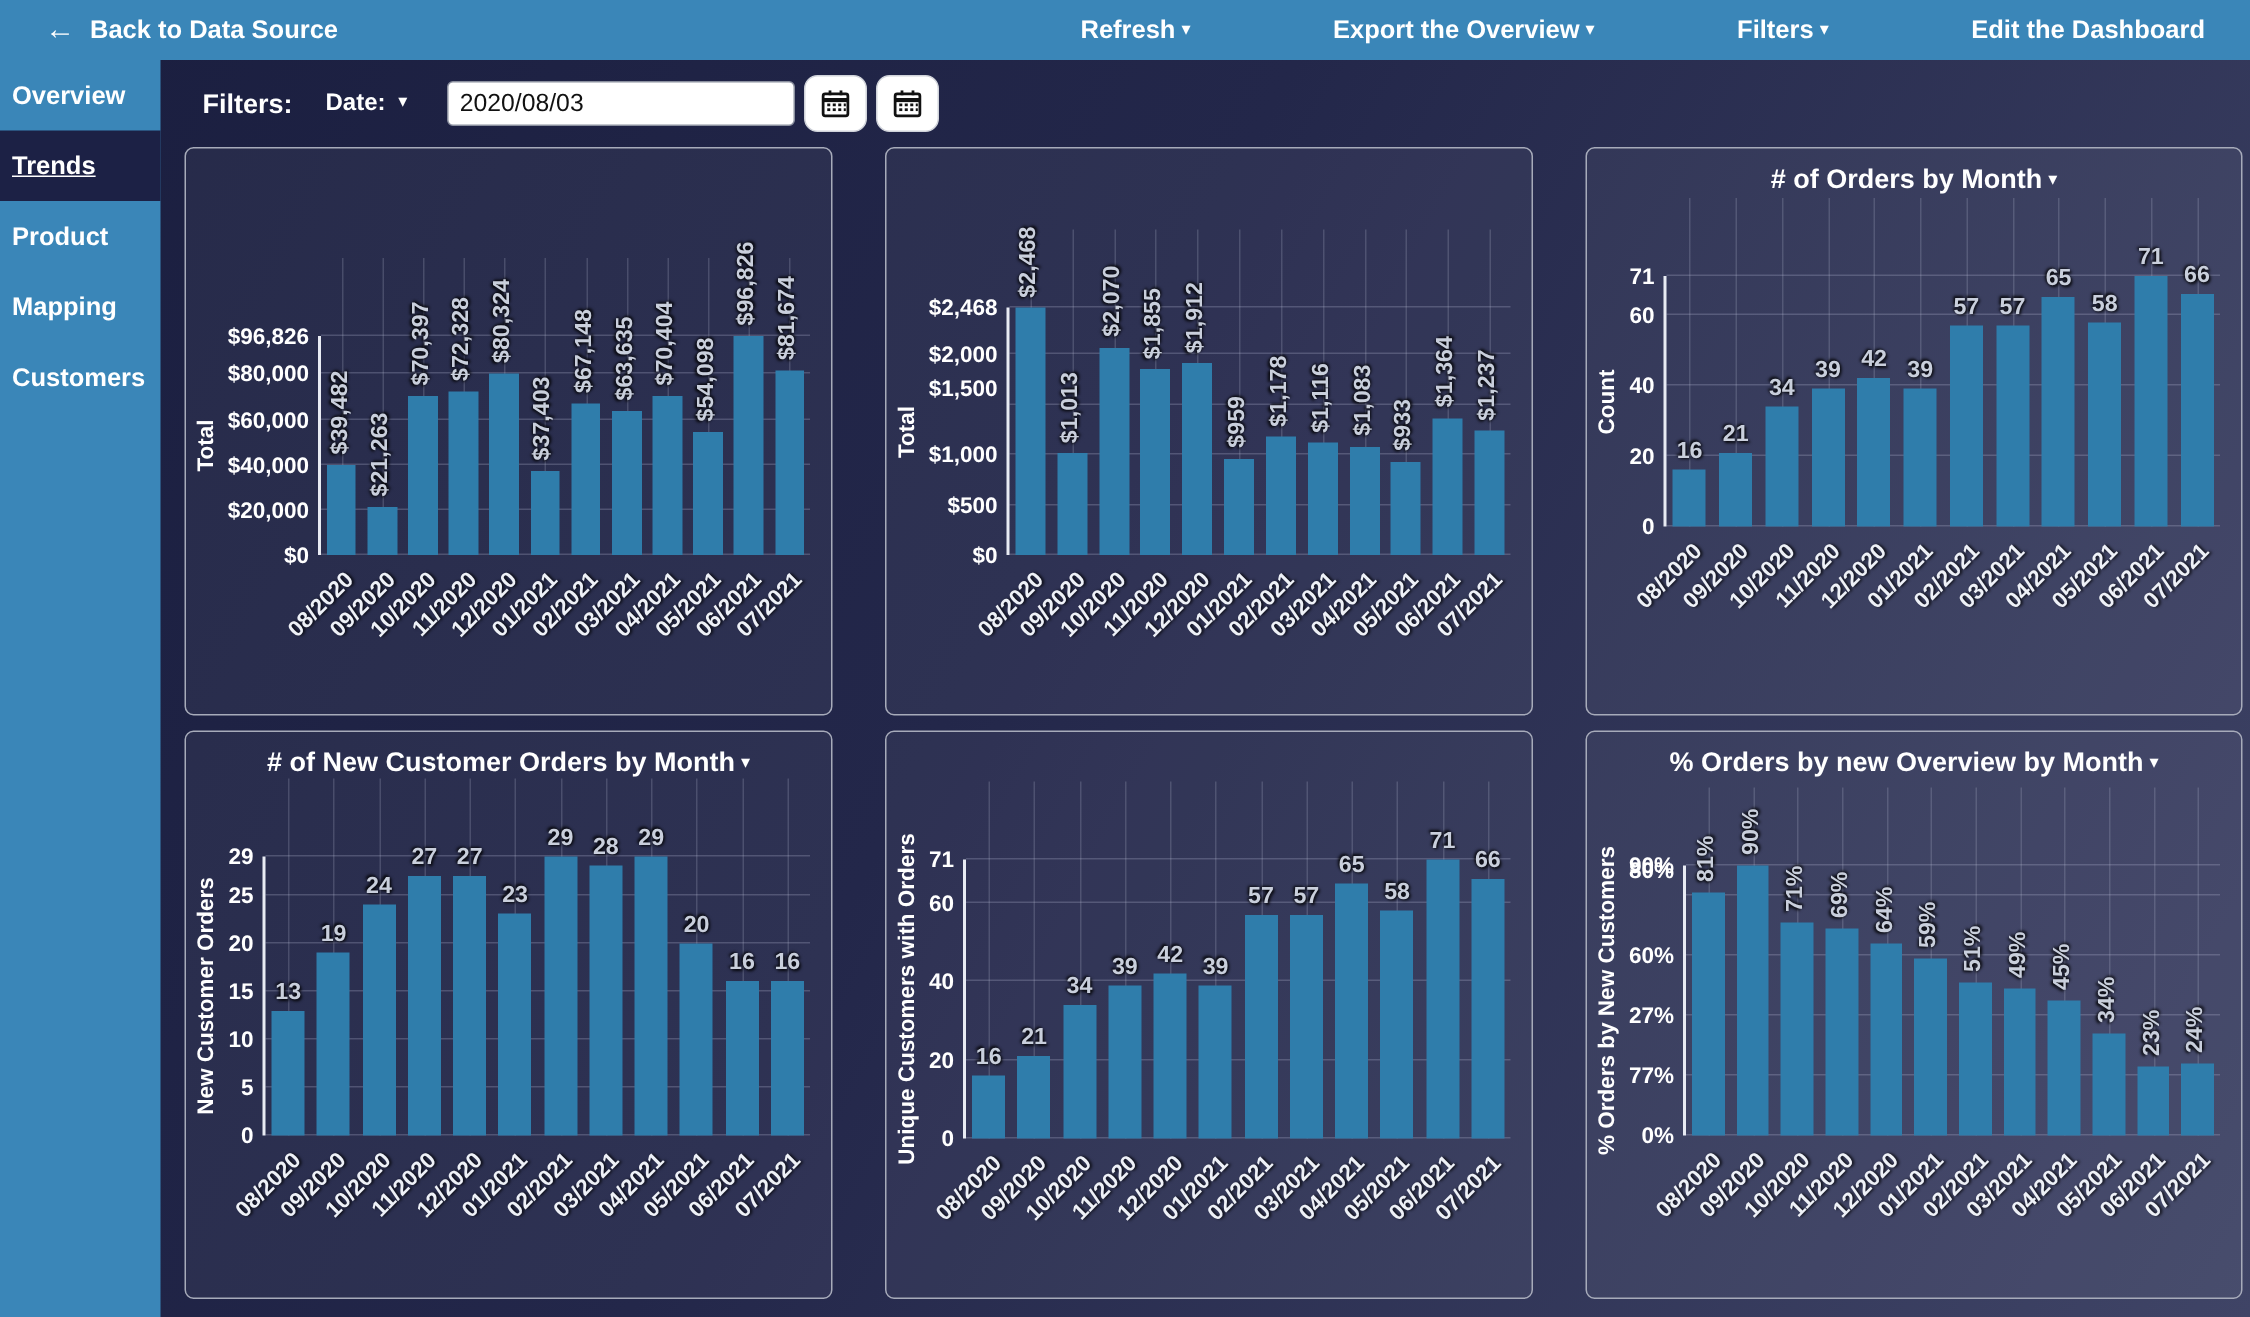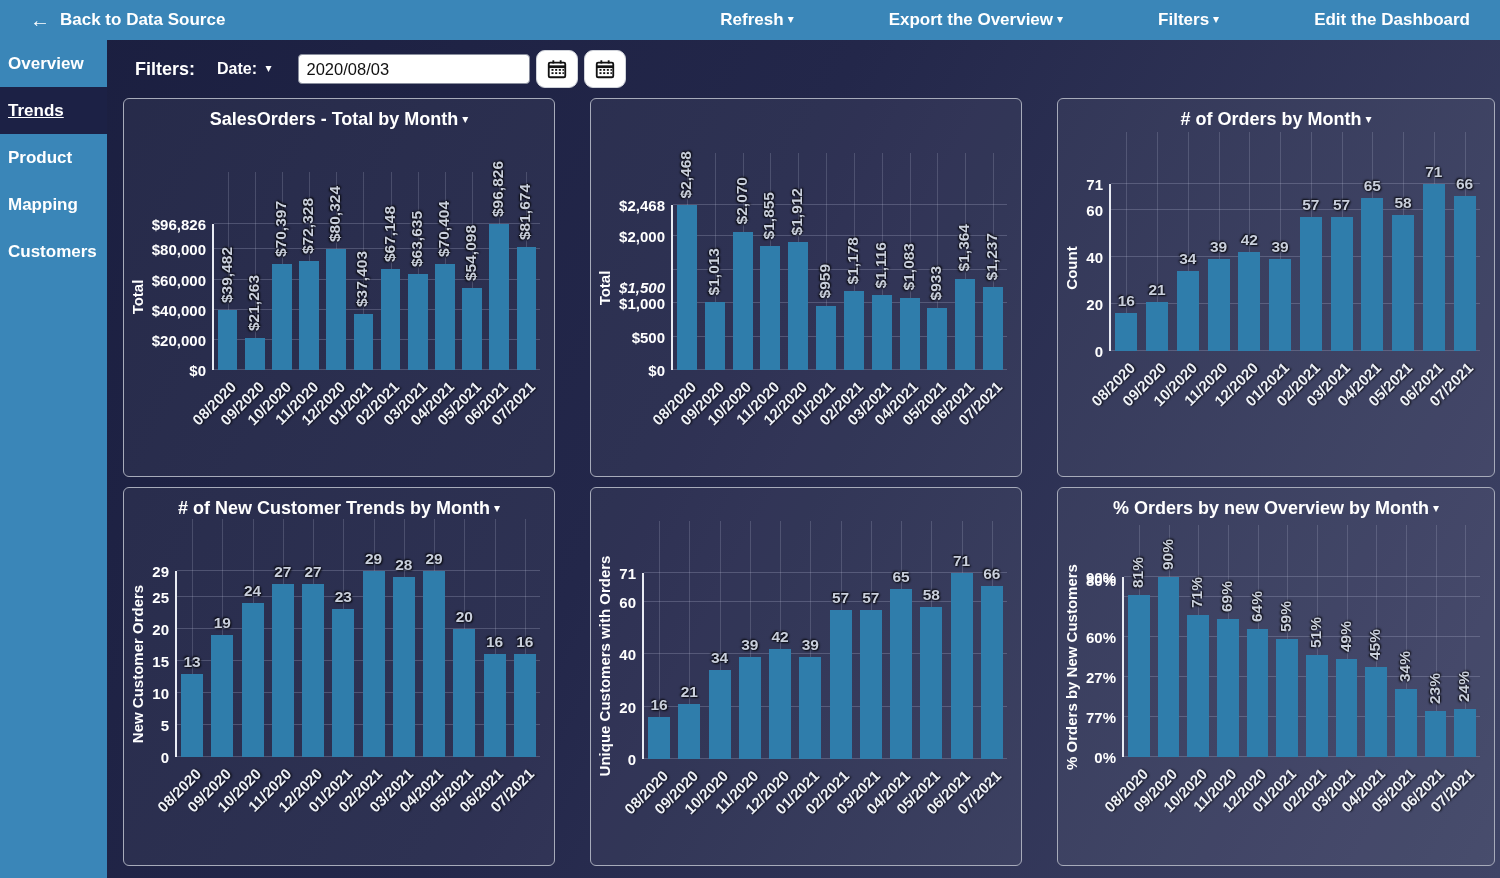--- a/index.html
+++ b/index.html
@@ -133,21 +133,20 @@
           <rect x="14" y="15.5" width="2.2" height="2"></rect>
           <rect x="18" y="15.5" width="1.5" height="2"></rect>
       </g>
     </svg>
   </button>
 </div>
 
 <div class="grid">
   <div class="row" id="row1">
       <div class="panel">
-        <div class="chart-title"><span>SalesOrders - Total by Month</span><span class="caret">▾</span></div>
         <div class="plot" style="left: 90px; width: 326px; bottom: 106px; height: 146px;">
           <span class="ylabel" style="right: calc(100% + 68px);">Total</span>
           <div class="gl-h" style="bottom: 146px;"></div>
           <span class="tick-label" style="bottom: 137px;">$96,826</span>
           <div class="gl-h" style="bottom: 120.629px;"></div>
           <span class="tick-label" style="bottom: 111.629px;">$80,000</span>
           <div class="gl-h" style="bottom: 90.4716px;"></div>
           <span class="tick-label" style="bottom: 81.4716px;">$60,000</span>
           <div class="gl-h" style="bottom: 60.3144px;"></div>
           <span class="tick-label" style="bottom: 51.3144px;">$40,000</span>
@@ -207,21 +206,21 @@
         </div>
       </div>
       <div class="panel">
         <div class="plot" style="left: 82px; width: 334px; bottom: 106px; height: 165px;">
           <span class="ylabel" style="right: calc(100% + 60px);">Total</span>
           <div class="gl-h" style="bottom: 165px;"></div>
           <span class="tick-label" style="bottom: 156px;">$2,468</span>
           <div class="gl-h" style="bottom: 133.712px;"></div>
           <span class="tick-label" style="bottom: 124.712px;">$2,000</span>
           <div class="gl-h" style="bottom: 100.284px;"></div>
-          <span class="tick-label" style="bottom: 74px; font-style: italic;">$1,500</span>
+          <span class="tick-label" style="bottom: 102px;">$1,500</span>
           <div class="gl-h" style="bottom: 66.8558px;"></div>
           <span class="tick-label" style="bottom: 57.8558px;">$1,000</span>
           <div class="gl-h" style="bottom: 33.4279px;"></div>
           <span class="tick-label" style="bottom: 24.4279px;">$500</span>
           <div class="gl-h" style="bottom: 0px;"></div>
           <span class="tick-label" style="bottom: -9px;">$0</span>
           <div class="gl-v" style="left: 13.9167px;"></div>
           <div class="bar" style="left: 3.89667px; width: 20.04px; height: 165px;"></div>
           <span class="vlabel rot" style="bottom: 172px; left: 3.91667px;">$2,468</span>
           <span class="xlabel" style="right: 320.083px; top: 173px;">08/2020</span>
@@ -333,21 +332,21 @@
           <div class="gl-v" style="left: 353.625px;"></div>
           <div class="bar" style="left: 342.555px; width: 22.14px; height: 155.239px;"></div>
           <span class="vlabel flat" style="bottom: 158.239px; left: 353.625px;">66</span>
           <span class="xlabel" style="right: 15.375px; top: 175px;">07/2021</span>
           <div class="spine"></div>
         </div>
       </div>
     </div>
   <div class="row" id="row2">
       <div class="panel">
-        <div class="chart-title"><span># of New Customer Trends by Month</span><span class="caret">▾</span></div>
+        <div class="chart-title"><span># of New Customer Orders by Month</span><span class="caret">▾</span></div>
         <div class="plot" style="left: 53px; width: 363px; bottom: 108px; height: 186px;">
           <span class="ylabel" style="right: calc(100% + 31px);">New Customer Orders</span>
           <div class="gl-h" style="bottom: 186px;"></div>
           <span class="tick-label" style="bottom: 177px;">29</span>
           <div class="gl-h" style="bottom: 160.345px;"></div>
           <span class="tick-label" style="bottom: 151.345px;">25</span>
           <div class="gl-h" style="bottom: 128.276px;"></div>
           <span class="tick-label" style="bottom: 119.276px;">20</span>
           <div class="gl-h" style="bottom: 96.2069px;"></div>
           <span class="tick-label" style="bottom: 87.2069px;">15</span>

